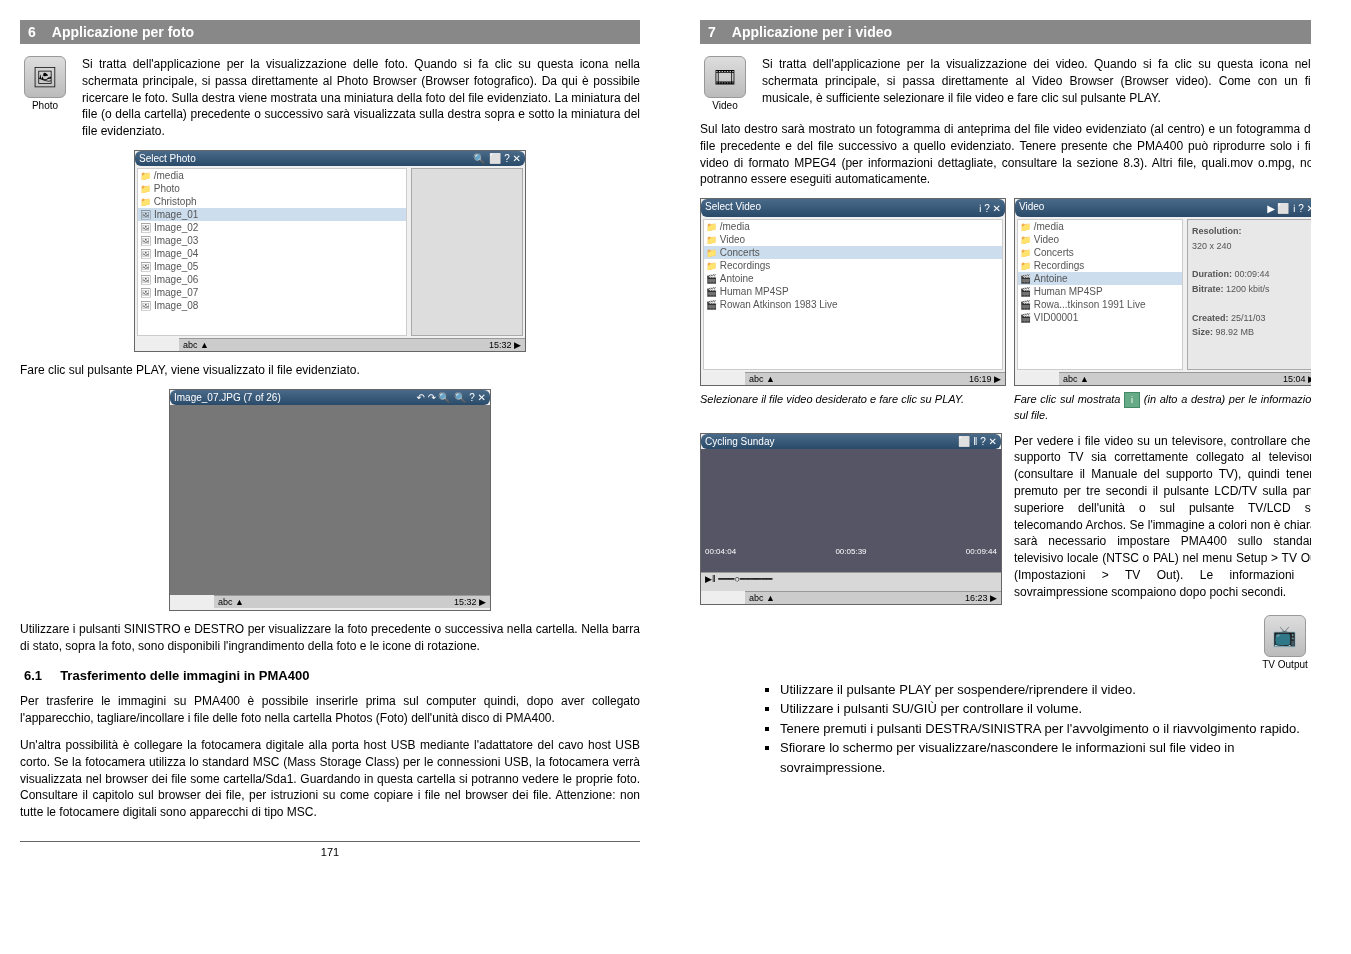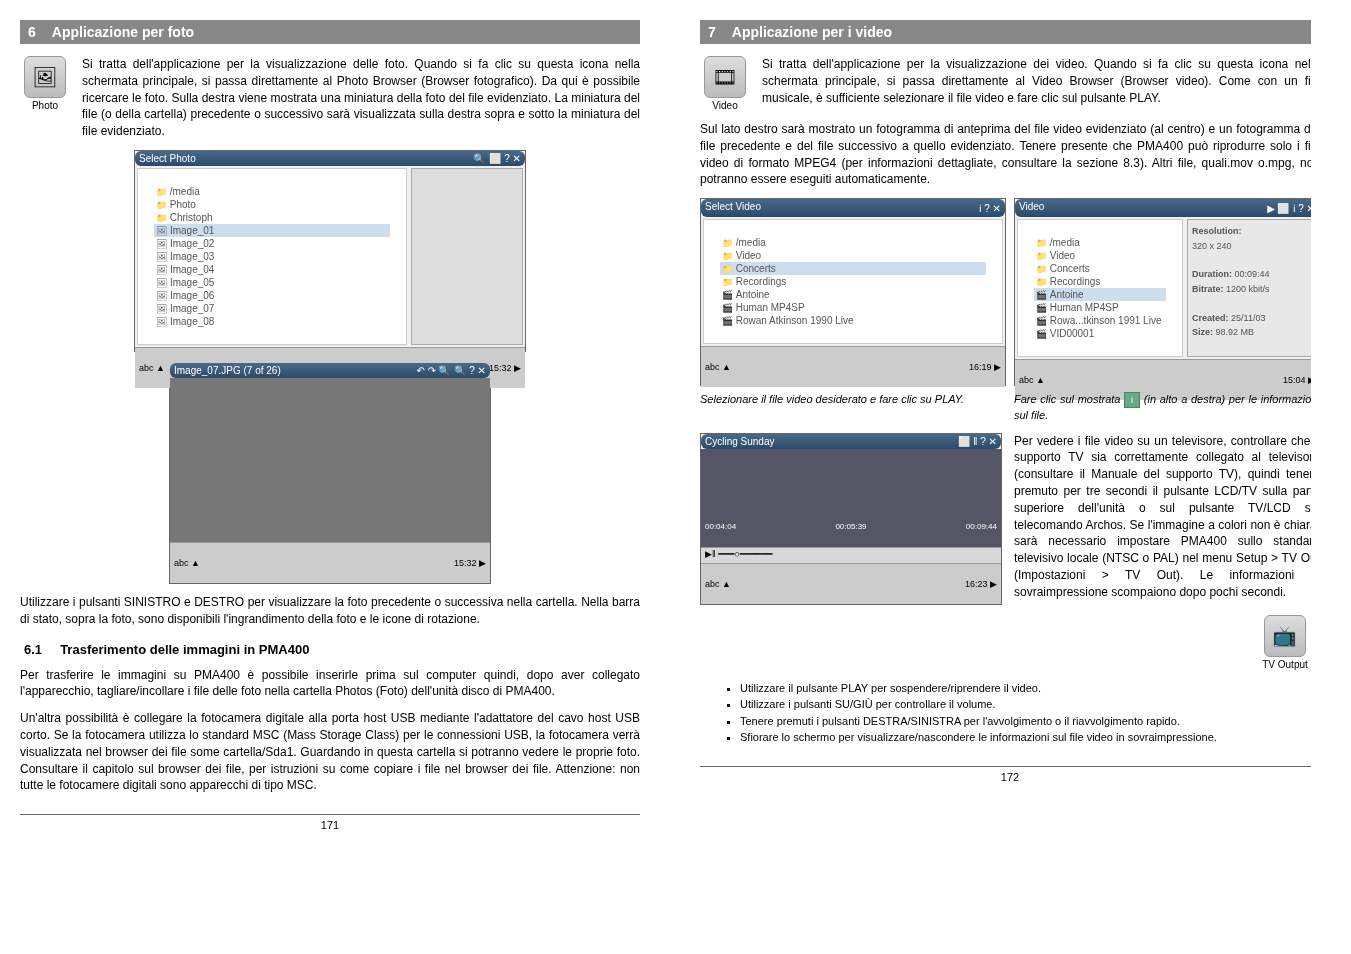--- a/index.html
+++ b/index.html
@@ -125,23 +125,24 @@
     margin: 4px 0 10px;
   }
   .small-icon-block .app-icon {
     width: 70px;
   }
   ul.bullets {
     margin: 8px 0 0 40px;
     padding: 0;
   }
   ul.bullets li {
-    font-size: 11px;
+    font-size: 13px;
     line-height: 1.5;
     list-style-type: square;
+    margin-left: 40px;
   }
   .footer {
     border-top: 1px solid #666;
     text-align: center;
     font-size: 11px;
     padding-top: 4px;
     margin-top: 20px;
   }
   .window-titlebar {
     background: linear-gradient(#4a6a8a, #2a4a6a);
@@ -154,21 +155,21 @@
   }
   .window-body {
     background: #f0f0f0;
     height: calc(100% - 16px);
     display: flex;
     font-size: 10px;
     color: #555;
   }
   .file-list {
     flex: 1;
-    padding: 16px;
+    padding: 0;
     background: #fff;
     border: 1px solid #ccc;
     margin: 2px;
     overflow: hidden;
   }
   .file-list .item {
     padding: 1px 2px;
     white-space: nowrap;
   }
   .file-list .folder::before {
@@ -197,24 +198,25 @@
     background: #e8e8e8;
     margin: 2px;
     border: 1px solid #aaa;
     padding: 4px;
     font-size: 9px;
     line-height: 1.6;
   }
   .statusbar {
     background: #ccc;
     font-size: 9px;
-    padding: 15px 4px;
+    padding: 1px 4px;
     display: flex;
     justify-content: space-between;
     border-top: 1px solid #999;
+    margin-left: 44px;
   }
   .photo-view {
     background: #777;
     height: calc(100% - 30px);
   }
   .video-play {
     background: #556;
     height: calc(100% - 45px);
     position: relative;
   }
@@ -287,20 +289,21 @@
           <div class="item file">Image_08</div>
         </div>
       <div class="preview"></div>
     </div>
     <div class="statusbar">
       <span>abc ▲</span>
       <span><span>15:32</span> ▶</span>
     </div>
   </div>
 
+  <div class="para">Fare clic sul pulsante PLAY, viene visualizzato il file evidenziato.</div>
 
   <div class="screenshot screenshot-med" style="display:flex;flex-direction:column;">
     <div class="window-titlebar">
       <span>Image_07.JPG (7 of 26)</span>
       <span>↶ ↷ 🔍 🔍 ? ✕</span>
     </div>
     <div class="photo-view"></div>
     <div class="statusbar">
       <span>abc ▲</span>
       <span><span>15:32</span> ▶</span>
@@ -348,21 +351,21 @@
           <span>ℹ ? ✕</span>
         </div>
         <div class="window-body">
           <div class="file-list" id="video-list-L">
               <div class="item folder">/media</div>
               <div class="item folder">Video</div>
               <div class="item folder sel">Concerts</div>
               <div class="item folder">Recordings</div>
               <div class="item vfile">Antoine</div>
               <div class="item vfile">Human MP4SP</div>
-              <div class="item vfile">Rowan Atkinson 1990 Live</div>
+              <div class="item vfile">Rowan Atkinson 1983 Live</div>
             </div>
         </div>
         <div class="statusbar">
           <span>abc ▲</span>
           <span><span>16:19</span> ▶</span>
         </div>
       </div>
       <div class="caption">Selezionare il file video desiderato e fare clic su PLAY.</div>
     </div>
     <div class="shot-col">
@@ -432,16 +435,13 @@
     </div>
   </div>
 
   <ul class="bullets" id="bullets-right">
       <li>Utilizzare il pulsante PLAY per sospendere/riprendere il video.</li>
       <li>Utilizzare i pulsanti SU/GIÙ per controllare il volume.</li>
       <li>Tenere premuti i pulsanti DESTRA/SINISTRA per l'avvolgimento o il riavvolgimento rapido.</li>
       <li>Sfiorare lo schermo per visualizzare/nascondere le informazioni sul file video in sovraimpressione.</li>
     </ul>
 
-  <div class="footer">
-    <span>172</span>
-  </div>
 </div>
 
 </body></html>

